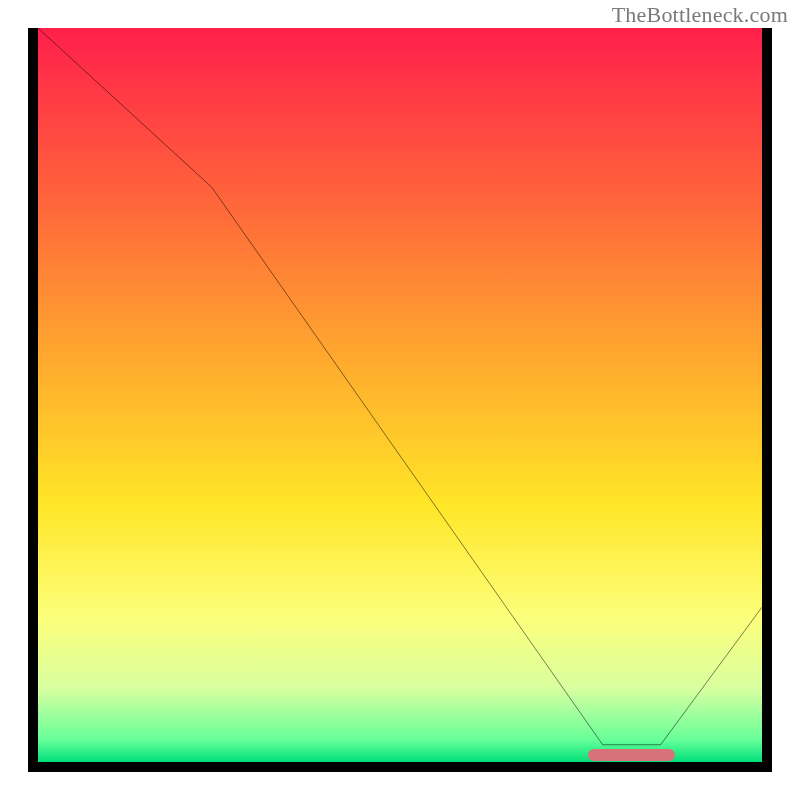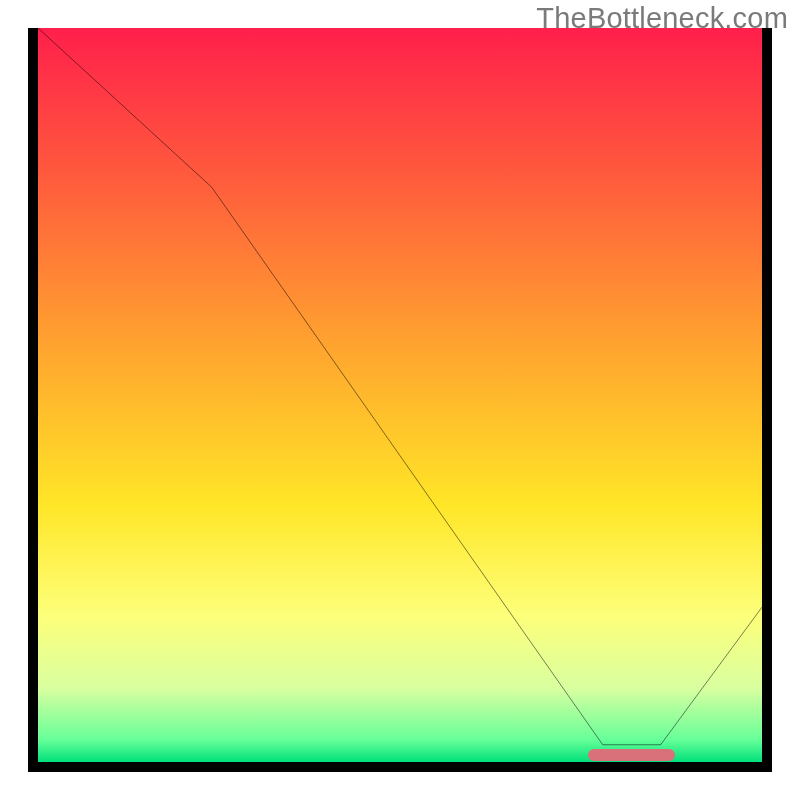--- a/index.html
+++ b/index.html
@@ -9,23 +9,24 @@
     height: 800px;
     background: #ffffff;
     overflow: hidden;
     font-family: Arial, Helvetica, sans-serif;
   }
   .watermark {
     position: absolute;
     top: 2px;
     right: 12px;
     color: #7a7a7a;
-    font-size: 29px;
+    font-size: 22px;
     letter-spacing: 0.2px;
     pointer-events: none;
+    font-family: Liberation Serif, serif;
   }
   .plot-frame {
     position: absolute;
     left: 28px;
     top: 28px;
     width: 744px;
     height: 744px;
     box-sizing: border-box;
   }
   

